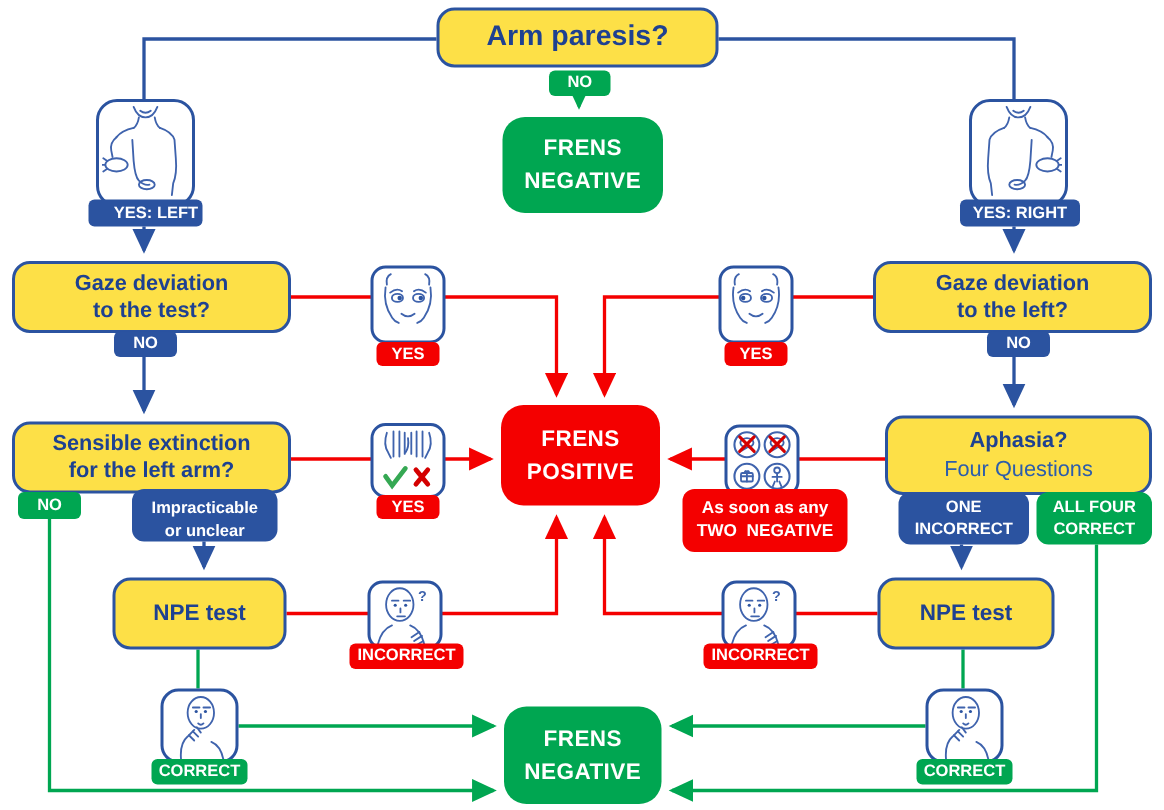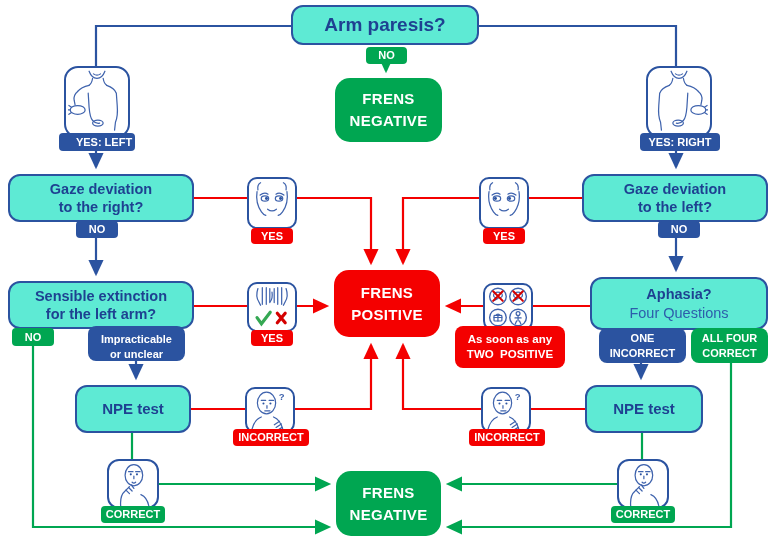--- a/index.html
+++ b/index.html
@@ -1,20 +1,20 @@
 <!DOCTYPE html>
 <html><head>
 <meta charset="utf-8">
 <style>
   html,body{margin:0;padding:0;background:#fff;}
   #stage{position:relative;width:776px;height:540px;background:#fff;overflow:hidden;
          font-family:"Liberation Sans",sans-serif;}
   #wires{position:absolute;left:0;top:0;width:776px;height:540px;pointer-events:none;}
   .abs{position:absolute;box-sizing:border-box;}
-  .qbox{background:#5eead4;border:2.5px solid #2b53a0;border-radius:12px;color:#1e4191;
+  .qbox{background:#fde047;border:2.5px solid #2b53a0;border-radius:12px;color:#1e4191;
         font-weight:bold;display:flex;flex-direction:column;align-items:center;
         justify-content:center;text-align:center;line-height:1.25;font-size:14.5px;z-index:3;}
   .qbox .sub{font-weight:normal;color:#2d5dab;}
   .result{border-radius:15px;color:#fff;font-weight:bold;display:flex;flex-direction:column;
           align-items:center;justify-content:center;text-align:center;line-height:1.45;
           font-size:15px;z-index:3;letter-spacing:.3px;}
   .green{background:#00a651;} .red{background:#f40000;} .bluebg{background:#2b53a0;}
   .badge{color:#fff;font-weight:bold;font-size:11px;display:flex;flex-direction:column;
          align-items:center;justify-content:center;text-align:center;border-radius:4px;
          line-height:1.3;z-index:4;white-space:pre;}
@@ -122,21 +122,21 @@
 
   <div class="abs badge bluebg" style="left:59px;top:133px;width:76px;height:18px;padding-left:14px;">
     <span>YES: LEFT</span>
   </div>
   <div class="abs badge bluebg" style="left:640px;top:133px;width:80px;height:18px;">
     <span>YES: RIGHT</span>
   </div>
 
   <div class="abs qbox" style="left:8px;top:174px;width:186px;height:48px;">
     <div>Gaze deviation</div>
-    <div>to the right?</div>
+    <div>to the test?</div>
   </div>
   <div class="abs badge bluebg" style="left:76px;top:221px;width:42px;height:17px;">
     <span>NO</span>
   </div>
 
   <div class="abs icon" style="left:247px;top:177px;width:50px;height:52px;border-radius:10px;">
     <svg width="44" height="46" viewBox="0 0 50 52">
       <g class="sk">
         <path d="M9,11 q-1,-6 3,-8 M41,11 q1,-6 -3,-8"></path>
         <path d="M8,13 q-2,13 5,23 q2,3 5,4 M42,13 q2,13 -5,23 q-2,3 -5,4"></path>
@@ -232,21 +232,21 @@
         <path d="M36.5,34 v6 M33,36.5 h7 M34.8,40 l-1.5,3.5 M38.2,40 l1.5,3.5"></path>
       </g>
       <g stroke="#d40000" stroke-width="2.4" fill="none" stroke-linecap="round">
         <path d="M8,6 l11,11 M19,6 l-11,11"></path>
         <path d="M31,6 l11,11 M42,6 l-11,11"></path>
       </g>
     </svg>
   </div>
   <div class="abs badge big red" style="left:455px;top:326px;width:110px;height:42px;font-size:11.5px;">
     <div>As soon as any</div>
-    <div>TWO  POSITIVE</div>
+    <div>TWO  NEGATIVE</div>
   </div>
 
   <div class="abs qbox" style="left:590px;top:277px;width:178px;height:53px;">
     <div>Aphasia?</div>
     <div class="sub">Four Questions</div>
   </div>
   <div class="abs badge big bluebg" style="left:599px;top:328px;width:87px;height:35px;">
     <div>ONE</div>
     <div>INCORRECT</div>
   </div>

